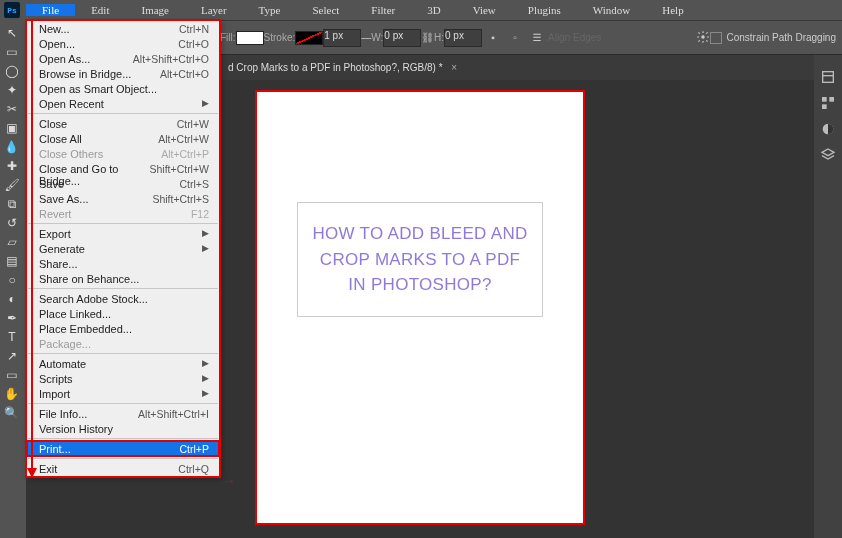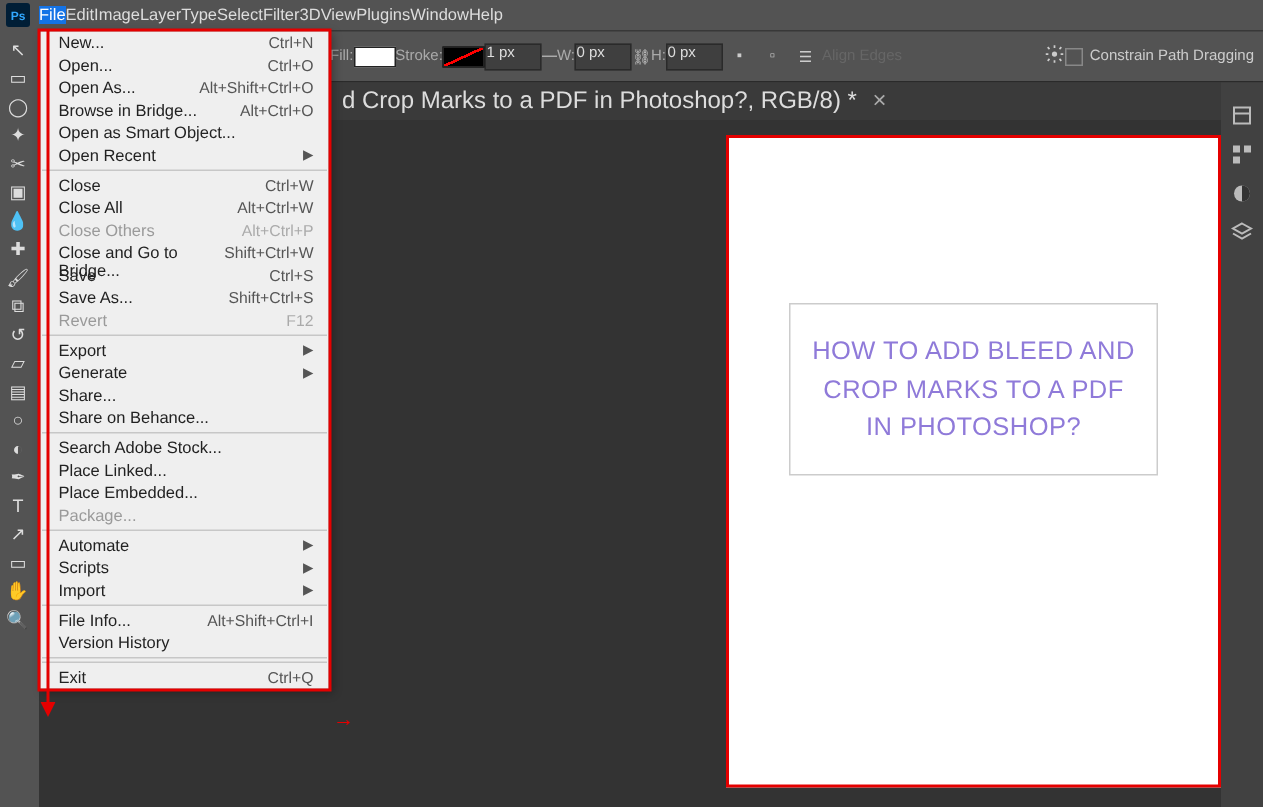--- a/index.html
+++ b/index.html
@@ -1,41 +1,41 @@
 <!DOCTYPE html>
 <html><head>
 <meta charset="utf-8">
 <style>
   * { margin: 0; padding: 0; box-sizing: border-box; font-family: -apple-system, BlinkMacSystemFont, "Segoe UI", Tahoma, sans-serif; }
   body { width: 842px; height: 538px; background: #333; overflow: hidden; position: relative; }
   
   .menubar { height: 20px; background: #535353; display: flex; align-items: center; padding: 0 4px; font-size: 11px; color: #ddd; }
-  .menubar .app-icon { width: 16px; height: 16px; background: #001e36; border-radius: 2px; margin-right: 6px; display: flex; align-items: center; justify-content: center; font-size: 8px; font-weight: bold; color: #31a8ff; }
-  .menubar .menu-item { padding: 0 0; cursor: pointer; }
+  .menubar .app-icon { width: 16px; height: 16px; background: #001e36; border-radius: 2px; margin-right: 6px; display: flex; align-items: center; justify-content: center; font-size: 8px; font-weight: bold; color: #31a8ff; font-family: Liberation Mono, monospace; }
+  .menubar .menu-item { padding: 0 16px; cursor: pointer; font-family: Liberation Serif, serif; }
   .menubar .menu-item.active { background: #1473e6; color: #fff; }
   
   .options-bar { height: 35px; background: #535353; border-top: 1px solid #383838; border-bottom: 1px solid #2a2a2a; display: flex; align-items: center; padding: 0 6px; font-size: 10px; color: #ccc; }
   .options-bar .opt-label { color: #aaa; }
   .options-bar .swatch { width: 28px; height: 14px; border: 1px solid #222; }
   .options-bar .swatch.white { background: #fff; }
   .options-bar .swatch.black { background: #000; position: relative; }
   .options-bar .swatch.black::after { content:""; position:absolute; inset:0; background:linear-gradient(to bottom right, transparent 46%, red 46%, red 54%, transparent 54%);}
   .options-bar .num-input { width: 38px; height: 18px; background: #3f3f3f; border: 1px solid #2a2a2a; color: #ddd; font-size: 10px; text-align: left; }
   .options-bar .chk { display: inline-block; width: 12px; height: 12px; border: 1px solid #888; margin-right: 4px; vertical-align: middle;}
   .options-bar .icon-btn { width: 22px; height: 22px; display:flex; align-items:center; justify-content:center; }
   .options-bar .muted { color:#666; }
 
-  .doc-tab-bar { height: 25px; background: #3a3a3a; display: flex; align-items: center; padding-left: 220px; font-size: 16px; color: #ddd; }
+  .doc-tab-bar { height: 25px; background: #3a3a3a; display: flex; align-items: center; padding-left: 220px; font-size: 10px; color: #ddd; }
   .doc-tab-bar .tab { padding: 0 8px; }
   .doc-tab-bar .tab .close { margin-left: 6px; color: #aaa; }
   
   .tool-panel { position: absolute; left: 0; top: 20px; width: 26px; bottom: 0; background: #535353; display: flex; flex-direction: column; padding: 4px 0; gap: 1px; z-index: 5;}
   .tool-panel .tool { width: 24px; height: 18px; display: flex; align-items: center; justify-content: center; color: #ddd; font-size: 12px; cursor: pointer; }
 
-  .canvas-wrap { position: absolute; left: 26px; right: 28px; top: 80px; bottom: 0; display: flex; align-items: flex-start; justify-content: flex-end; padding-top: 10px;}
+  .canvas-wrap { position: absolute; left: 26px; right: 28px; top: 80px; bottom: 0; display: flex; align-items: flex-start; justify-content: center; padding-top: 10px;}
   .artboard { width: 330px; height: 435px; background: #fff; border: 2px solid #e40000; position: relative; }
   .inner-box { position: absolute; left: 40px; right: 40px; top: 110px; border: 1px solid #ccc; padding: 18px 14px; text-align: center; color: #8f7ad9; font-size: 17px; letter-spacing: 0.3px; line-height: 1.5; font-weight: 500;}
   
   .right-panel { position: absolute; right: 0; top: 55px; width: 28px; bottom: 0; background: #414141; display: flex; flex-direction: column; align-items: center; gap: 10px; padding-top: 14px; }
   .right-panel .ricon { width: 16px; height: 16px; color: #bbb; }
   
   .file-menu { position: absolute; left: 26px; top: 20px; width: 194px; background: #efefef; border: 1px solid #999; box-shadow: 2px 2px 6px rgba(0,0,0,0.3); font-size: 11px; color: #222; z-index: 10; outline: 2px solid #e40000; outline-offset: -1px;}
   .file-menu .mi { display: flex; justify-content: space-between; align-items: flex-start; padding: 1.5px 10px 1.5px 12px; cursor: default; height: 15px;}
   .file-menu .mi.disabled { color: #9a9a9a; }
   .file-menu .mi.highlighted { background: #1473e6; color: #fff; outline: 2px solid #e40000; outline-offset: -1px; position: relative; z-index: 1;}
@@ -258,20 +258,24 @@
     <div class="sep"></div>
     <div class="mi">
       <span>File Info...</span>
       <span class="shortcut">Alt+Shift+Ctrl+I</span>
     </div>
     <div class="mi">
       <span>Version History</span>
       <span class="shortcut"></span>
     </div>
     <div class="sep"></div>
+    <div class="mi highlighted">
+      <span>Print...</span>
+      <span class="shortcut">Ctrl+P</span>
+    </div>
     <div class="sep"></div>
     <div class="mi">
       <span>Exit</span>
       <span class="shortcut">Ctrl+Q</span>
     </div>
   </div>
 
 <svg class="red-arrow-down" width="10" height="460">
   <line x1="5" y1="0" x2="5" y2="450" stroke="#e40000" stroke-width="2"></line>
   <polygon points="0,448 10,448 5,458" fill="#e40000"></polygon>

